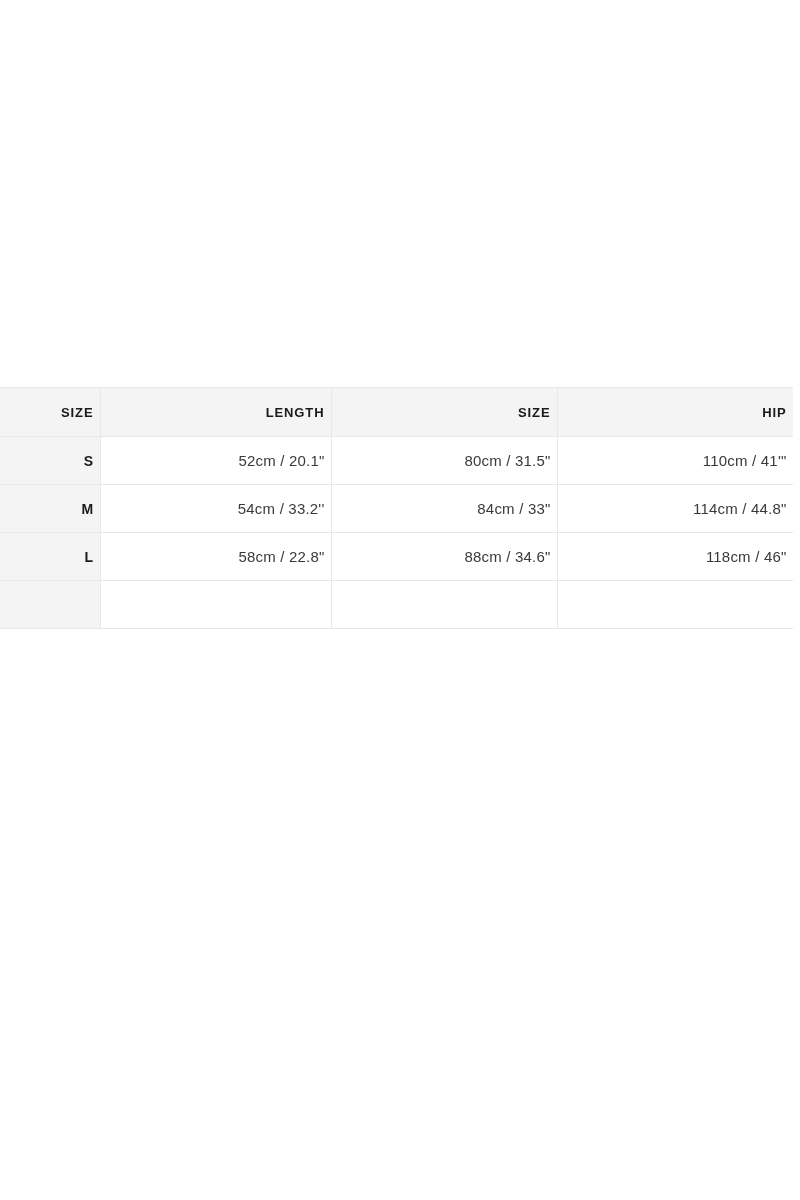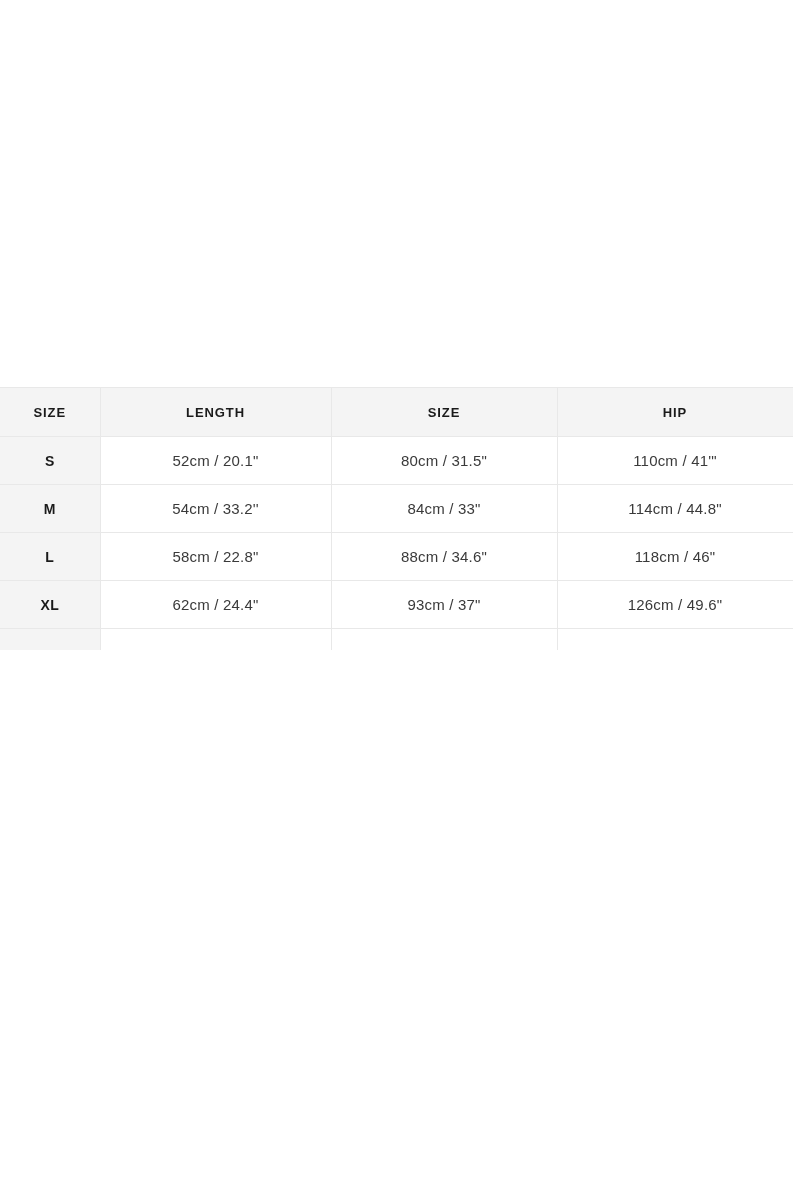--- a/index.html
+++ b/index.html
@@ -36,21 +36,21 @@
   table.size-chart col.c-length { width: 231px; }
   table.size-chart col.c-waist  { width: 226px; }
   table.size-chart col.c-hip    { width: 236px; }
 
   table.size-chart th,
   table.size-chart td {
     border: 1px solid #e8e8e8;
     border-left: none;
     height: 48px;
     padding: 0 6px;
-    text-align: center;
+    text-align: right;
     vertical-align: middle;
     box-sizing: border-box;
     margin-left: 36px;
   }
   table.size-chart th:last-child,
   table.size-chart td:last-child {
     border-right: 1px solid #e8e8e8;
   }
 
   
@@ -117,26 +117,20 @@
         <td class="measure-cell">54cm / 33.2''</td>
         <td class="measure-cell">84cm / 33"</td>
         <td class="measure-cell">114cm / 44.8"</td>
       </tr>
       <tr>
         <td class="size-cell">L</td>
         <td class="measure-cell">58cm / 22.8"</td>
         <td class="measure-cell">88cm / 34.6"</td>
         <td class="measure-cell">118cm / 46"</td>
       </tr>
-      <tr>
-        <td class="size-cell">XL</td>
-        <td class="measure-cell">62cm / 24.4"</td>
-        <td class="measure-cell">93cm / 37"</td>
-        <td class="measure-cell">126cm / 49.6"</td>
-      </tr>
       <tr class="blank-row">
         <td class="size-cell"></td>
         <td class="measure-cell"></td>
         <td class="measure-cell"></td>
         <td class="measure-cell"></td>
       </tr>
     </tbody>
   </table>
 </div>
 

